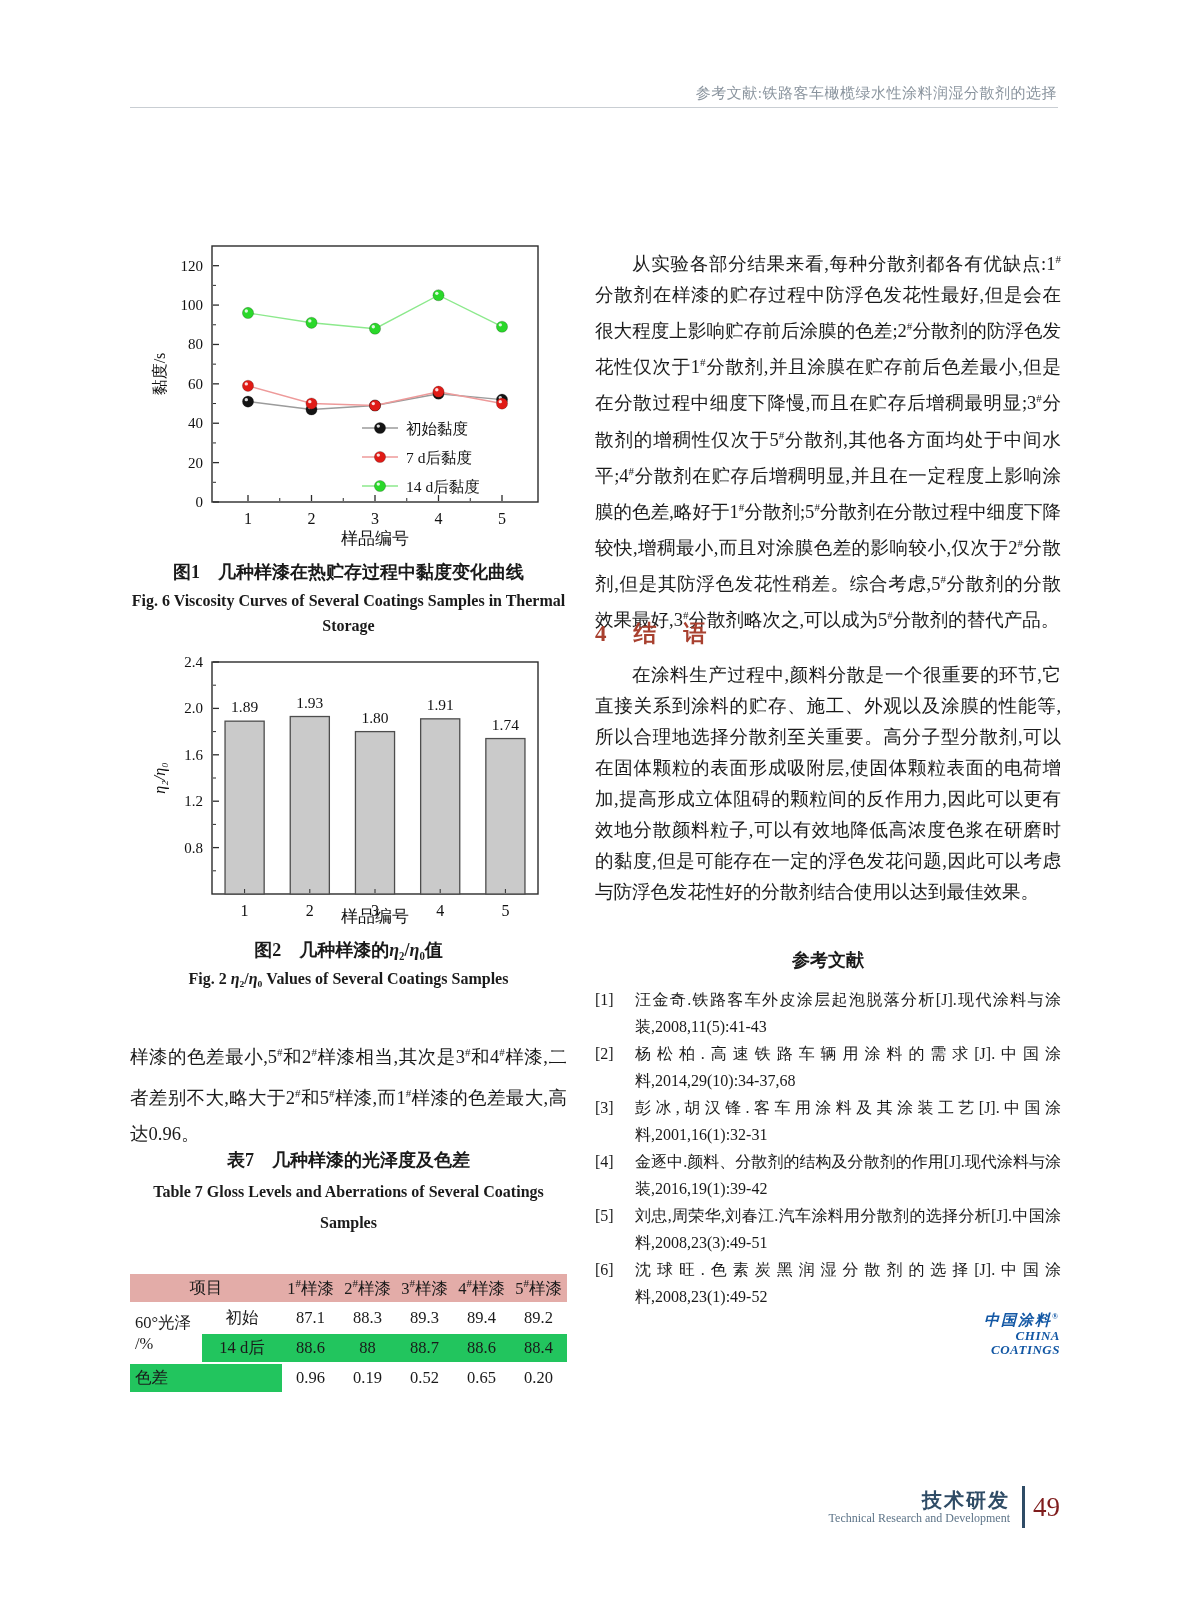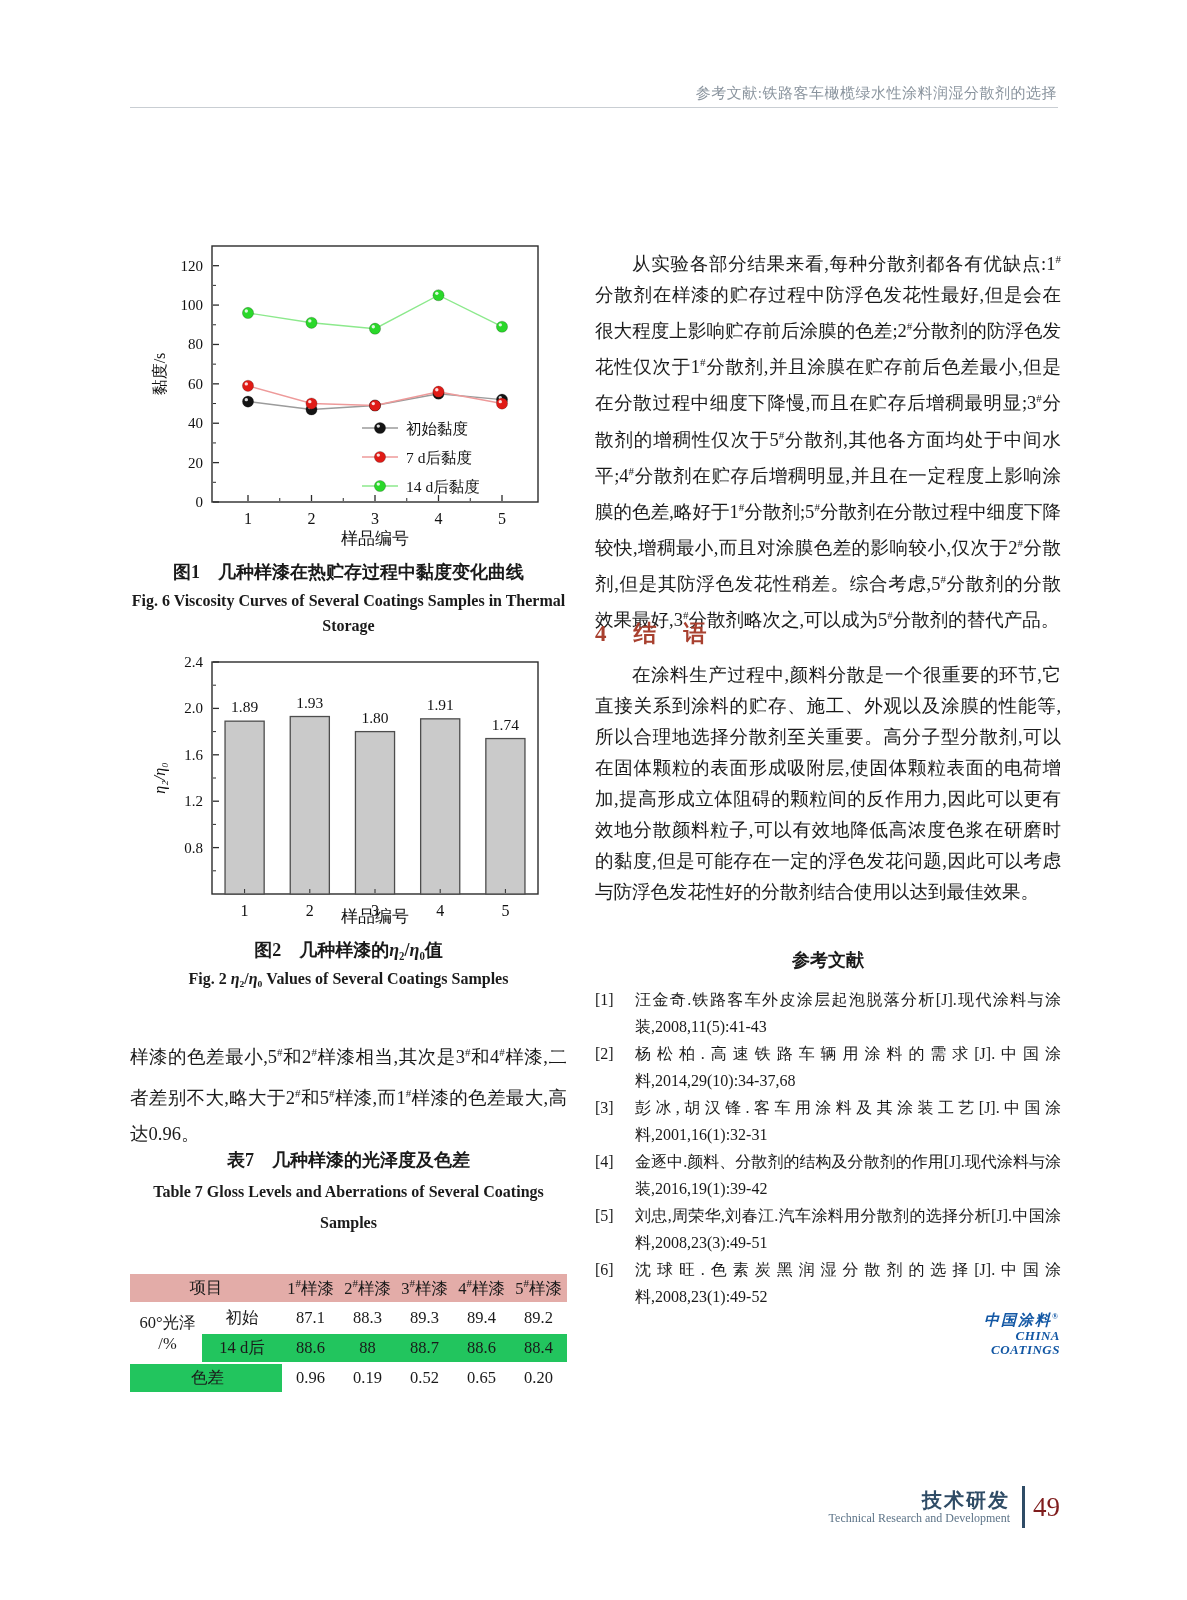--- a/index.html
+++ b/index.html
@@ -23,21 +23,21 @@
   .indent{text-indent:2em;}
   sup{font-size:11px;}
   
   .sec-head{margin:0;font-size:23px;font-weight:bold;color:#a8402f;letter-spacing:2px;}
   
   .tbl-cap-cn{text-align:center;font-weight:bold;font-size:18px;}
   .tbl-cap-en{text-align:center;font-weight:bold;font-size:16px;line-height:31px;}
   table.t7{width:437px;border-collapse:collapse;border-bottom:2px solid #8f8f8f;font-size:16.5px;}
   table.t7 td{height:28px;border-bottom:2.5px solid #ffffff;padding:0 2px;}
   table.t7 .c{text-align:center;}
-  table.t7 .l{text-align:center;padding-left:5px;}
+  table.t7 .l{text-align:left;padding-left:5px;}
   table.t7 tr.hdr td{background:#e3aca8;}
   table.t7 td.stripe{background:#22c55e;}
   table.t7 td.plain{background:#ffffff;}
   
   .ref-title{margin:0;text-align:center;font-weight:bold;font-size:18px;}
   .refs{font-size:16px;line-height:27px;text-align:justify;}
   .ref{position:relative;padding-left:40px;}
   .ref-num{position:absolute;left:0;top:0;}
   
   .logo{text-align:right;line-height:1.1;}

